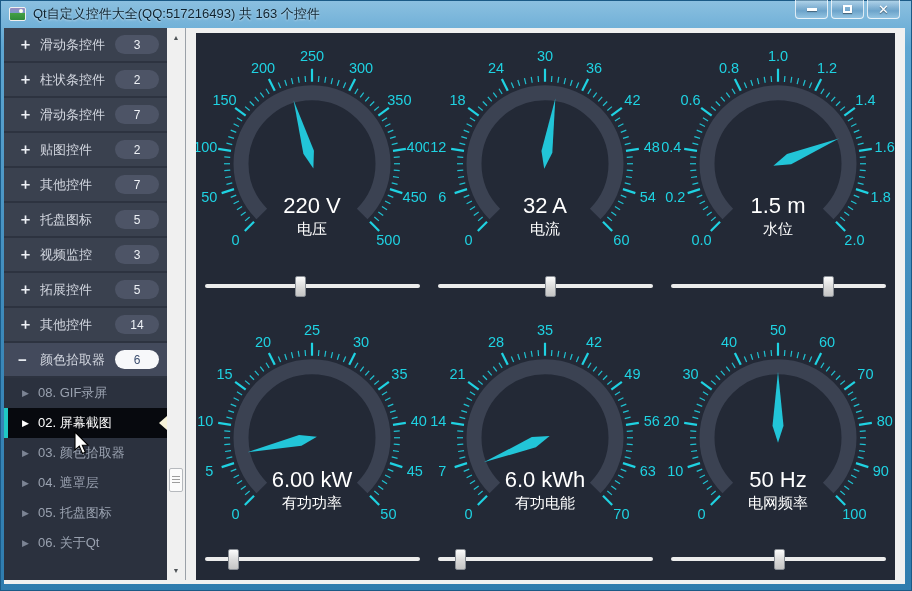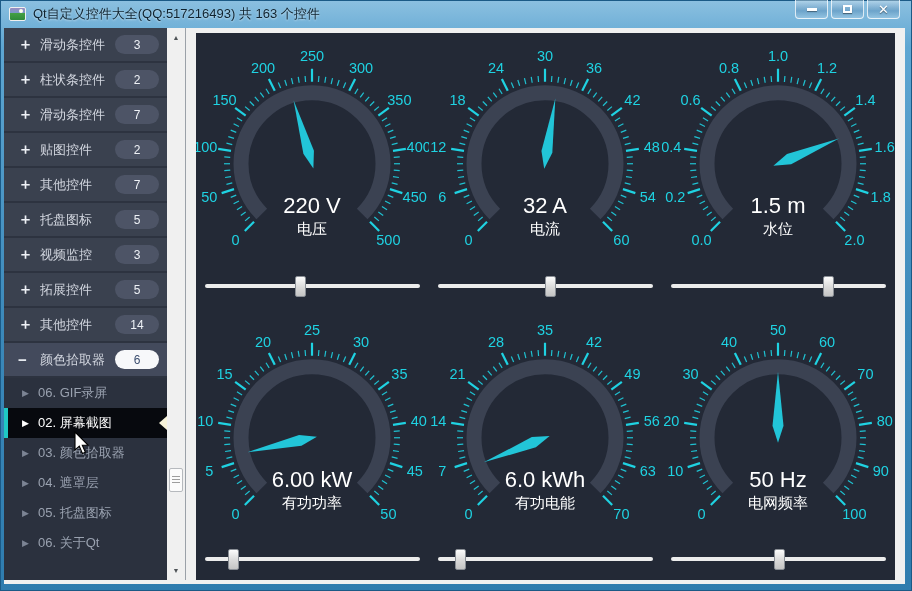--- a/index.html
+++ b/index.html
@@ -133,21 +133,21 @@
           </div>
           <div class="group-row expanded">
             <span class="group-icon">−</span>
             <span class="group-label">颜色拾取器</span>
             <span class="group-badge">6</span>
           </div>
         </div>
       <div id="child-list">
           <div class="child-row">
             <span class="child-arrow">▶</span>
-            <span>06. GIF录屏</span>
+            <span>08. GIF录屏</span>
           </div>
           <div class="child-row selected">
             <span class="child-arrow">▶</span>
             <span>02. 屏幕截图</span>
             <span class="sel-marker"></span>
           </div>
           <div class="child-row">
             <span class="child-arrow">▶</span>
             <span>03. 颜色拾取器</span>
           </div>

